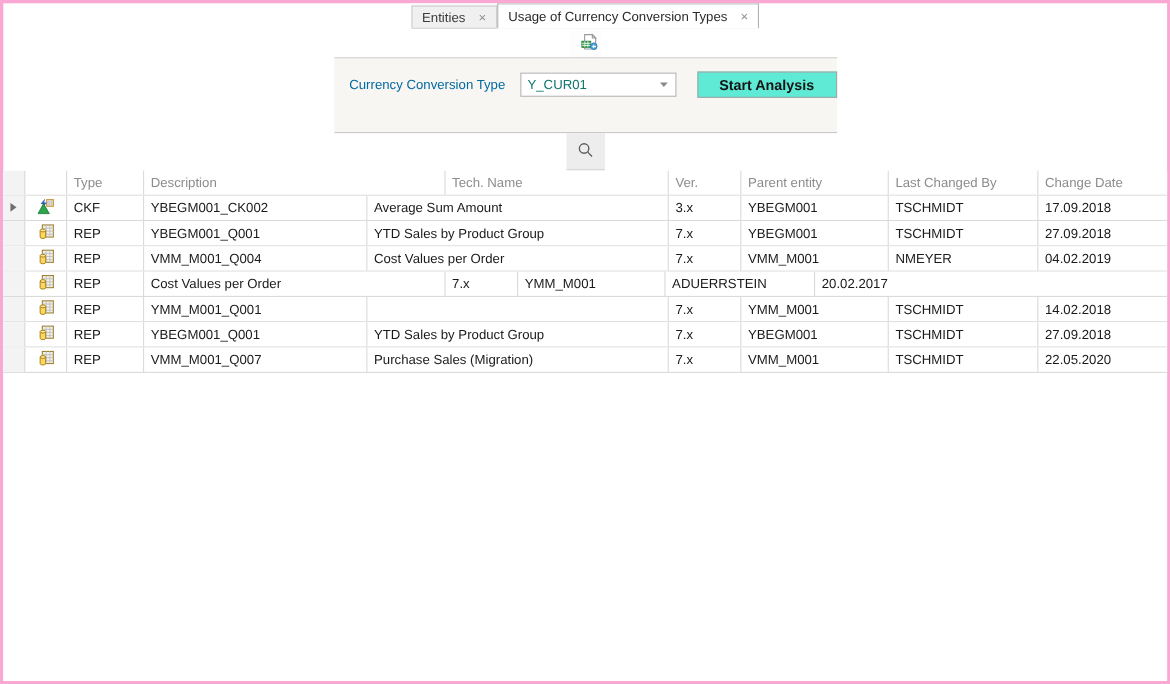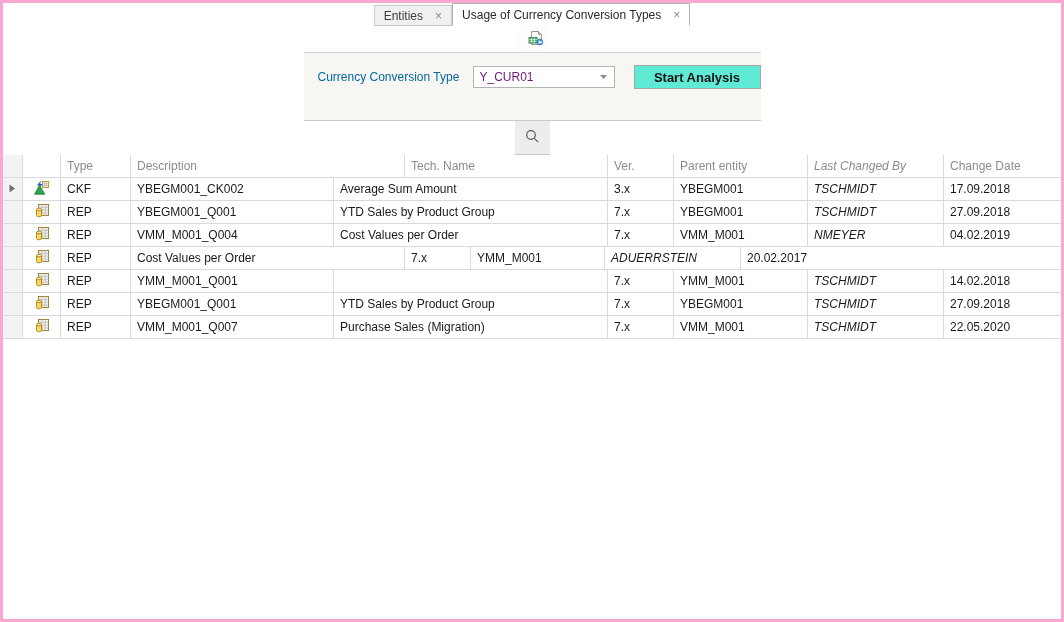--- a/index.html
+++ b/index.html
@@ -62,21 +62,21 @@
     border-bottom: 1px solid #c9c9c9;
   }
   .form-row { display: flex; align-items: center; margin: 12px 0 0 14px; }
   .form-label { width: 155px; color: #0369a1; }
   .combo {
     width: 142px; height: 22px; background: #ffffff;
     border: 1px solid #b5b5b5;
     display: flex; align-items: center;
     padding: 0 6px; position: relative;
   }
-  .combo-value { flex: 1; color: #701a75; overflow: hidden; white-space: nowrap; }
+  .combo-value { flex: 1; color: #0f766e; overflow: hidden; white-space: nowrap; }
   .combo-arrow { flex: 0 0 auto; display: flex; align-items: center; }
   .start-btn {
     margin-left: 19px; width: 127px; height: 24px;
     background: #5eead4; border: 1px solid #a6a6a6;
     font-family: "Liberation Sans", sans-serif;
     font-size: 13px; font-weight: bold; color: #141414;
     display: flex; align-items: center; justify-content: center;
   }
   
   .grouppanel {
@@ -102,21 +102,21 @@
     display: flex; align-items: center;
     overflow: hidden; white-space: nowrap;
   }
   .c-ind  { width: 22px;  padding: 0; justify-content: center; background: #f3f3f3; }
   .c-icon { width: 38px;  padding: 0; justify-content: center; }
   .c-type { width: 70px; }
   .c-tech { width: 203px; }
   .c-desc { width: 274px; }
   .c-ver  { width: 66px; }
   .c-par  { width: 134px; }
-  .c-lcb  { width: 136px; font-style: italic; }
+  .c-lcb  { width: 136px; }
   .c-date { width: 119px; border-right: none; }
 </style>
 </head>
 <body>
 
 <div class="window">
 
   <div class="tabbar">
     <div class="tab inactive">
       <span>Entities</span>

